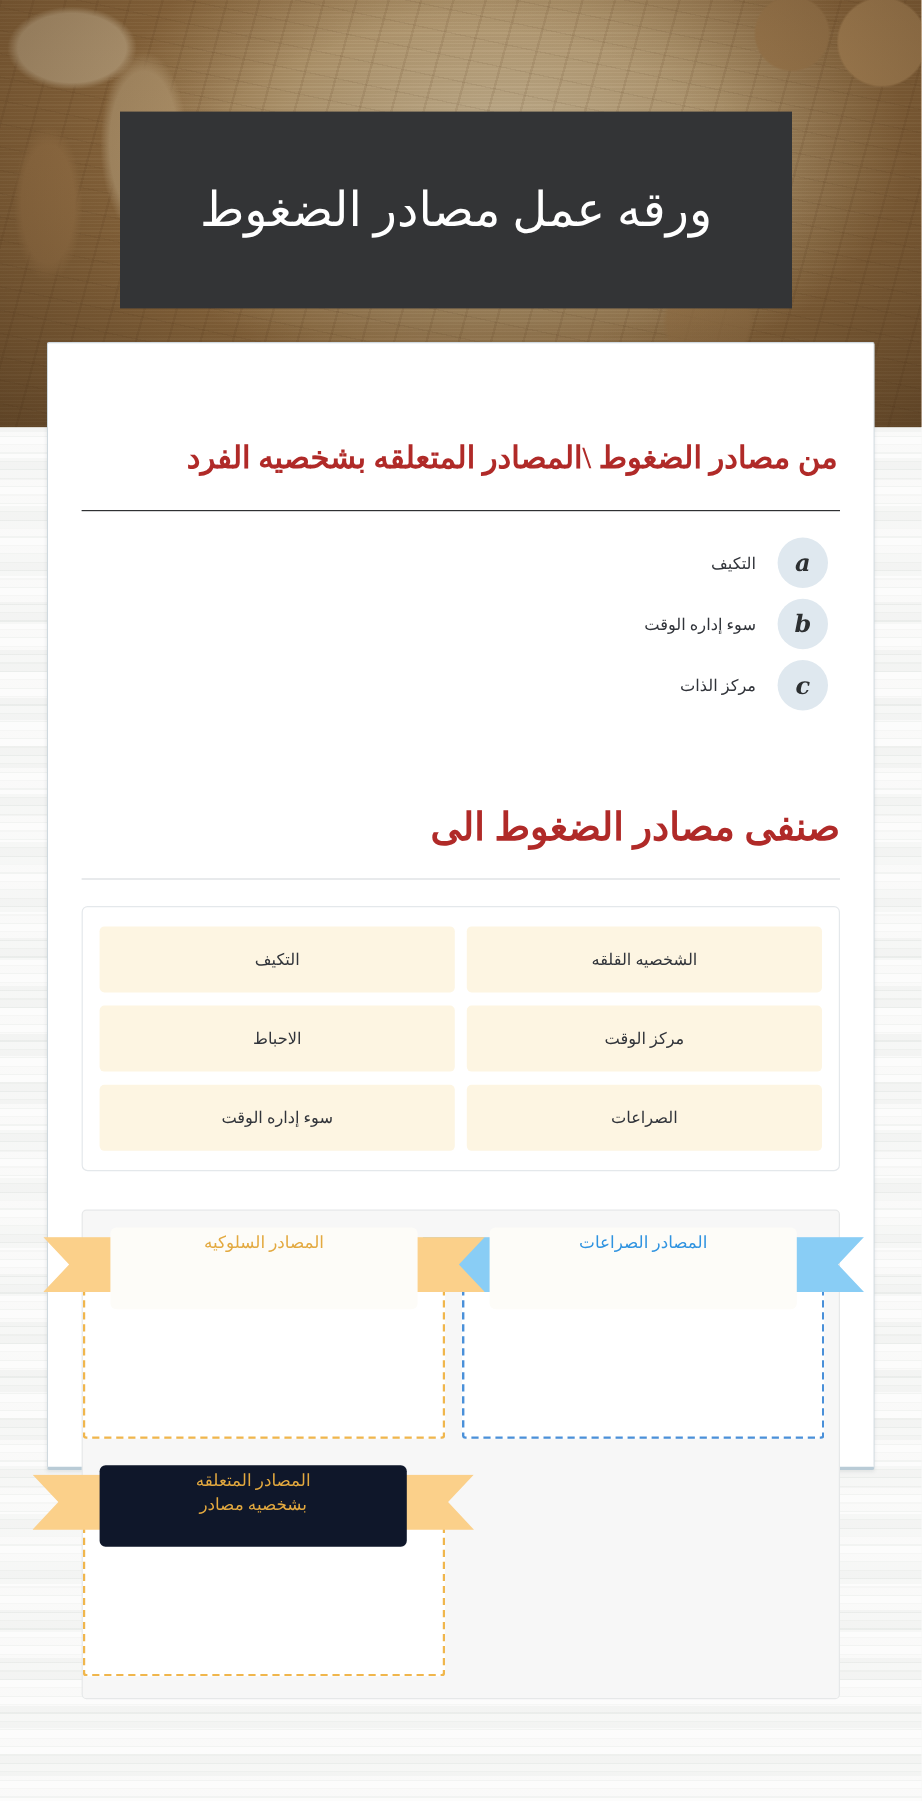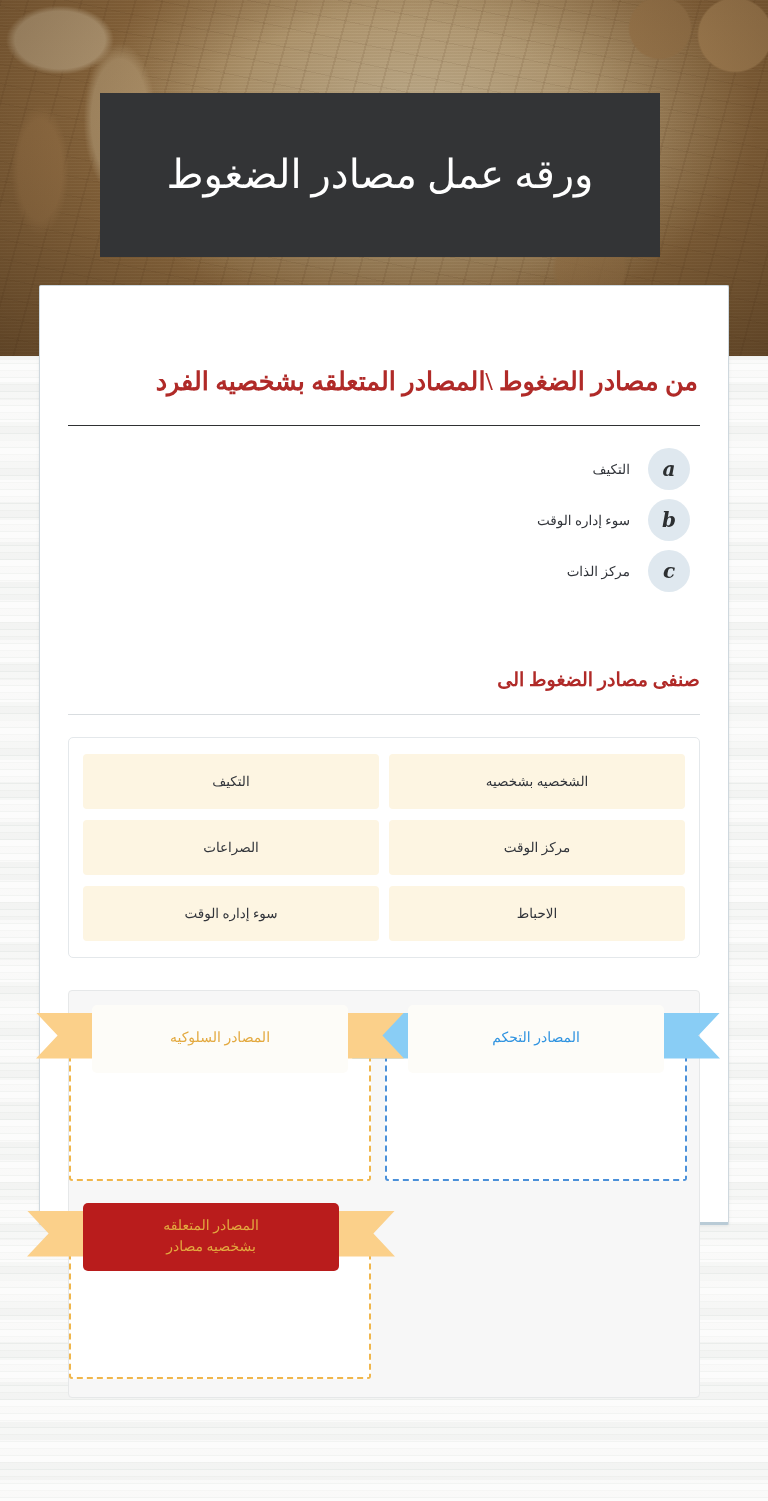--- a/index.html
+++ b/index.html
@@ -177,21 +177,21 @@
     font-size: 13.5px;
     color: #31343a;
     text-align: right;
     font-family: "Liberation Serif", "DejaVu Serif", serif;
   }
 
   
   .q2-block { padding-top: 70px; }
   .q2-title {
     color: #b02a28;
-    font-size: 19px;
+    font-size: 32px;
     font-weight: bold;
     text-align: right;
     line-height: 1.4;
   }
 
   
   .bank {
     margin-top: 22px;
     border: 1px solid #e4e8eb;
     border-radius: 5px;
@@ -277,33 +277,32 @@
     right: -56px;
     clip-path: polygon(0 0, 100% 0, 70% 50%, 100% 100%, 0 100%);
   }
   .ribbon .center {
     position: absolute;
     inset: 0;
     background: #fdfcf8;
     border: 2px solid #edb council;
     border-radius: 5px;
     display: flex;
-    align-items: center;
     justify-content: center;
     text-align: center;
     padding: 4px 10px;
     line-height: 1.45;
   }
   .ribbon .label {
     font-size: 14px;
     color: #e3a93f;
   }
   .ribbon.blue .center { border-color: #2f93e0; }
   .ribbon.blue .label { color: #3d82c4; }
-  .ribbon.cream .center { background: #b91c1c; }
+  .ribbon.cream .center { background: #0f172a; }
 
   .dz-spacer { width: 302px; flex: none; }
 </style>
 </head>
 <body>
 
 <div class="page-bg"></div>
 
 <div class="hero">
   <div class="hero-img"></div>
@@ -336,39 +335,39 @@
         </div>
       </div>
     </div>
 
     <div class="q2-block">
       <div class="q2-title">صنفى مصادر الضغوط الى</div>
       <div class="rule rule-2"></div>
 
       <div class="bank">
         <div class="bank-grid">
-          <div class="bank-tile">الشخصيه بشخصيه</div>
+          <div class="bank-tile">الشخصيه القلقه</div>
           <div class="bank-tile">التكيف</div>
           <div class="bank-tile">مركز الوقت</div>
+          <div class="bank-tile">الاحباط</div>
           <div class="bank-tile">الصراعات</div>
-          <div class="bank-tile">الاحباط</div>
           <div class="bank-tile">سوء إداره الوقت</div>
         </div>
       </div>
 
       <div class="dropzone-wrap">
 
         <div class="dz-row">
 
           <div class="dz">
             <div class="ribbon blue">
               <div class="flag l" style="background: rgb(137, 205, 245);"></div>
               <div class="flag r" style="background: rgb(137, 205, 245);"></div>
               <div class="center" style="border-color: rgb(47, 147, 224);">
-                <span class="label" style="color: rgb(47, 147, 224);">المصادر التحكم</span>
+                <span class="label" style="color: rgb(47, 147, 224);">المصادر الصراعات</span>
               </div>
             </div>
             <div class="dz-box blue" style="border-color: rgb(74, 144, 217);"></div>
           </div>
 
           <div class="dz">
             <div class="ribbon">
               <div class="flag l" style="background: rgb(251, 208, 138);"></div>
               <div class="flag r" style="background: rgb(251, 208, 138);"></div>
               <div class="center" style="border-color: rgb(227, 169, 63);">

